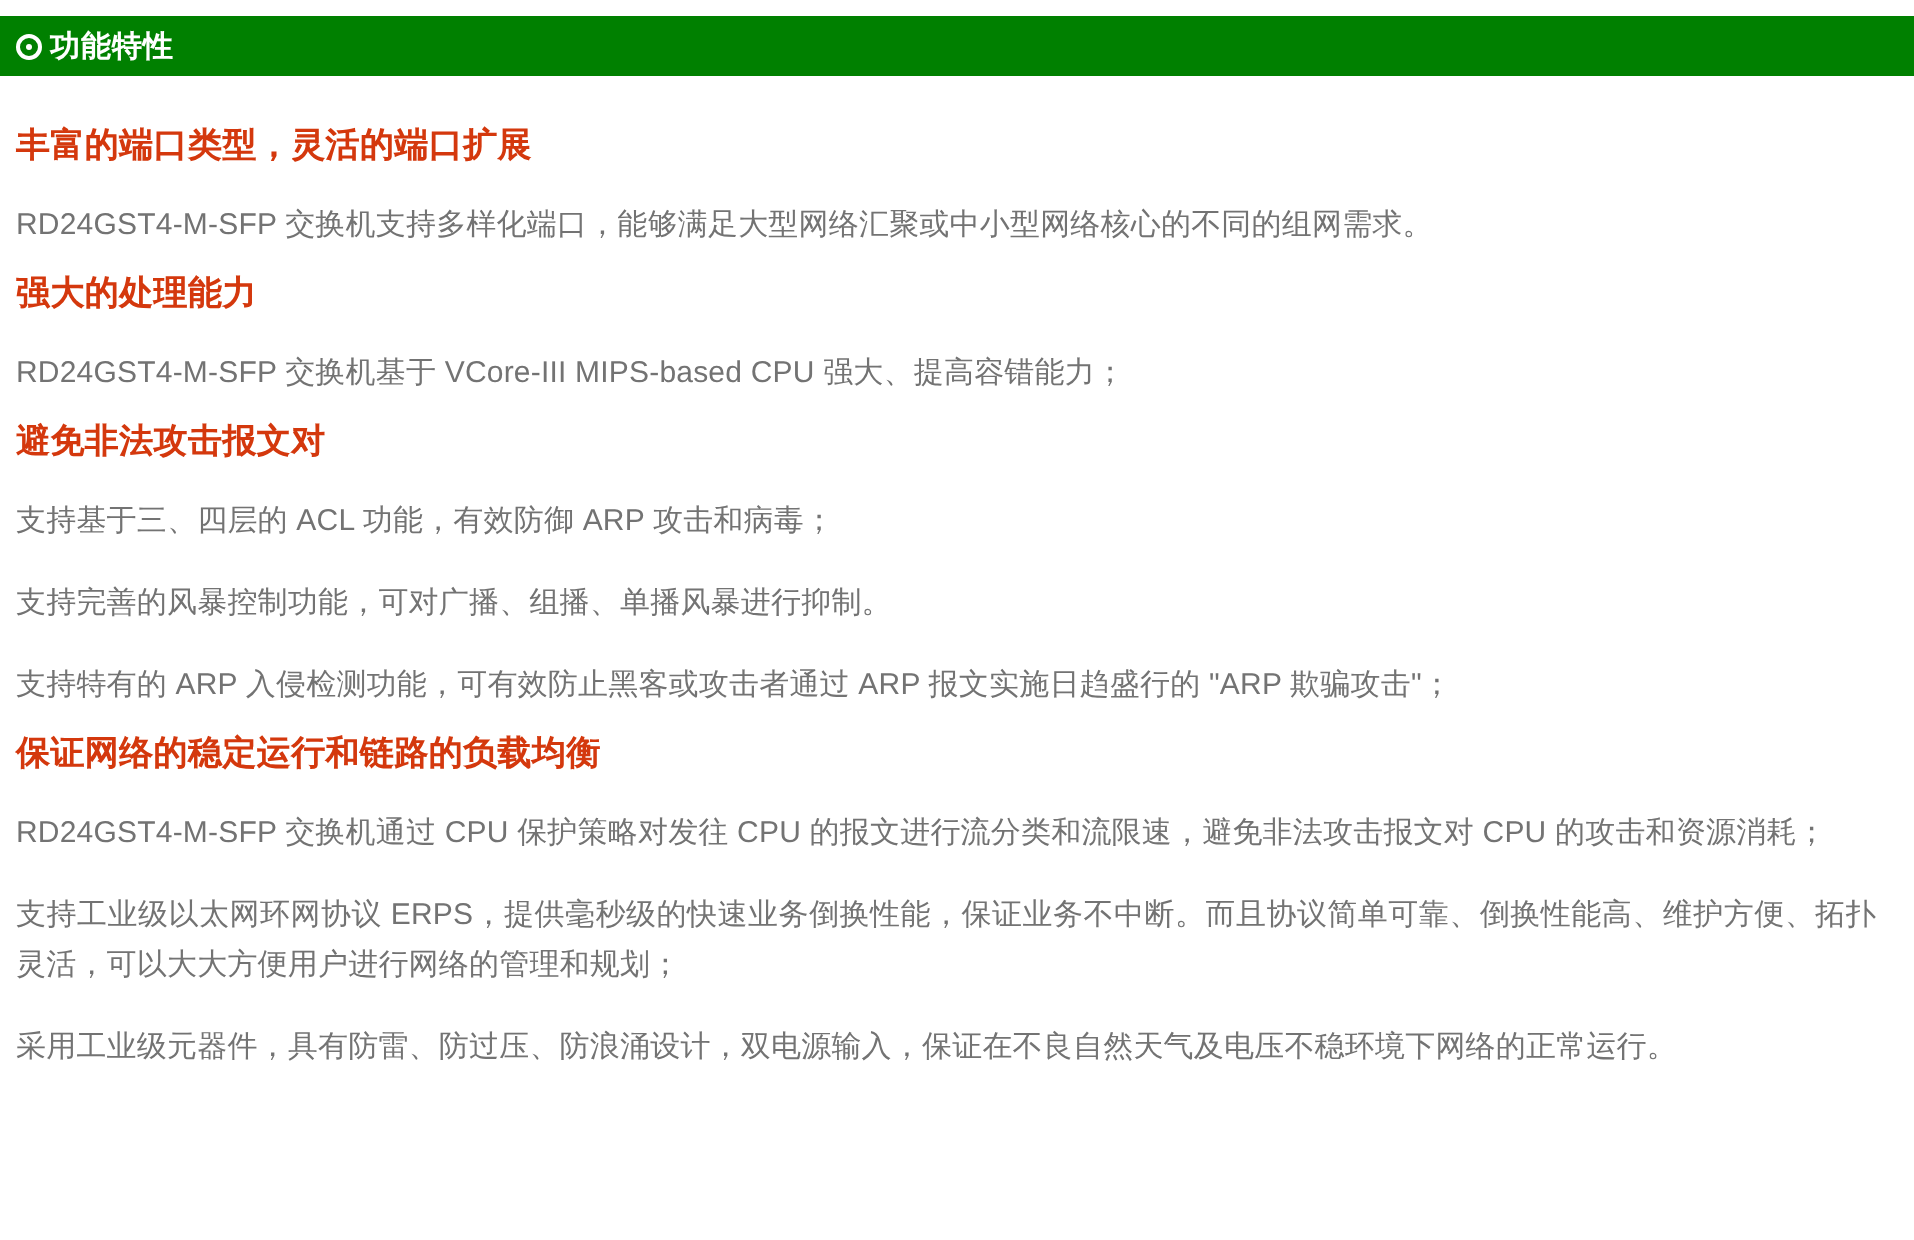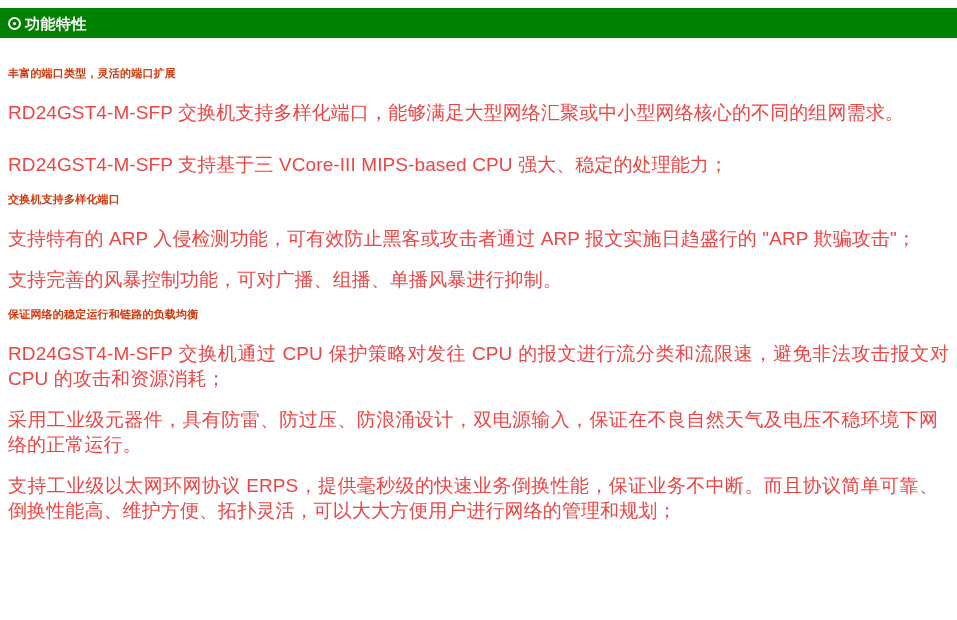--- a/index.html
+++ b/index.html
@@ -63,30 +63,30 @@
     position: absolute;
     left: 8px;
     top: 62px;
     width: 941px;
   }
   .section {
     margin-bottom: 2px;
   }
   .sec-title {
     color: #d4380d;
-    font-size: 11px;
+    font-size: 17px;
     font-weight: bold;
     line-height: 22px;
     margin: 0 0 2px 0;
     letter-spacing: 0.2px;
   }
   .para {
-    font-size: 19px;
+    font-size: 15px;
     line-height: 25px;
-    color: #ef4444;
+    color: #737373;
     margin: 16px 0 2px 0;
     text-align: justify;
     letter-spacing: 0.1px;
   }
   .para.wide {
     width: 930px;
   }
   .block-gap {
     height: 9px;
   }
@@ -104,34 +104,36 @@
   <div class="content">
 
     <div class="section">
       <p class="sec-title">丰富的端口类型，灵活的端口扩展</p>
       <p class="para">RD24GST4-M-SFP 交换机支持多样化端口，能够满足大型网络汇聚或中小型网络核心的不同的组网需求。</p>
     </div>
 
     <div class="block-gap"></div>
 
     <div class="section">
-      <p class="para">RD24GST4-M-SFP 支持基于三 VCore-III MIPS-based CPU 强大、稳定的处理能力；</p>
+      <p class="sec-title">强大的处理能力</p>
+      <p class="para">RD24GST4-M-SFP 交换机基于 VCore-III MIPS-based CPU 强大、提高容错能力；</p>
     </div>
 
     <div class="block-gap"></div>
 
     <div class="section">
-      <p class="sec-title">交换机支持多样化端口</p>
+      <p class="sec-title">避免非法攻击报文对</p>
+      <p class="para">支持基于三、四层的 ACL 功能，有效防御 ARP 攻击和病毒；</p>
+      <p class="para">支持完善的风暴控制功能，可对广播、组播、单播风暴进行抑制。</p>
       <p class="para">支持特有的 ARP 入侵检测功能，可有效防止黑客或攻击者通过 ARP 报文实施日趋盛行的 "ARP 欺骗攻击"；</p>
-      <p class="para">支持完善的风暴控制功能，可对广播、组播、单播风暴进行抑制。</p>
     </div>
 
     <div class="block-gap"></div>
 
     <div class="section">
       <p class="sec-title">保证网络的稳定运行和链路的负载均衡</p>
       <p class="para">RD24GST4-M-SFP 交换机通过 CPU 保护策略对发往 CPU 的报文进行流分类和流限速，避免非法攻击报文对 CPU 的攻击和资源消耗；</p>
+      <p class="para wide">支持工业级以太网环网协议 ERPS，提供毫秒级的快速业务倒换性能，保证业务不中断。而且协议简单可靠、倒换性能高、维护方便、拓扑灵活，可以大大方便用户进行网络的管理和规划；</p>
       <p class="para wide">采用工业级元器件，具有防雷、防过压、防浪涌设计，双电源输入，保证在不良自然天气及电压不稳环境下网络的正常运行。</p>
-      <p class="para wide">支持工业级以太网环网协议 ERPS，提供毫秒级的快速业务倒换性能，保证业务不中断。而且协议简单可靠、倒换性能高、维护方便、拓扑灵活，可以大大方便用户进行网络的管理和规划；</p>
     </div>
 
   </div>
 </div>
 
 </body></html>

